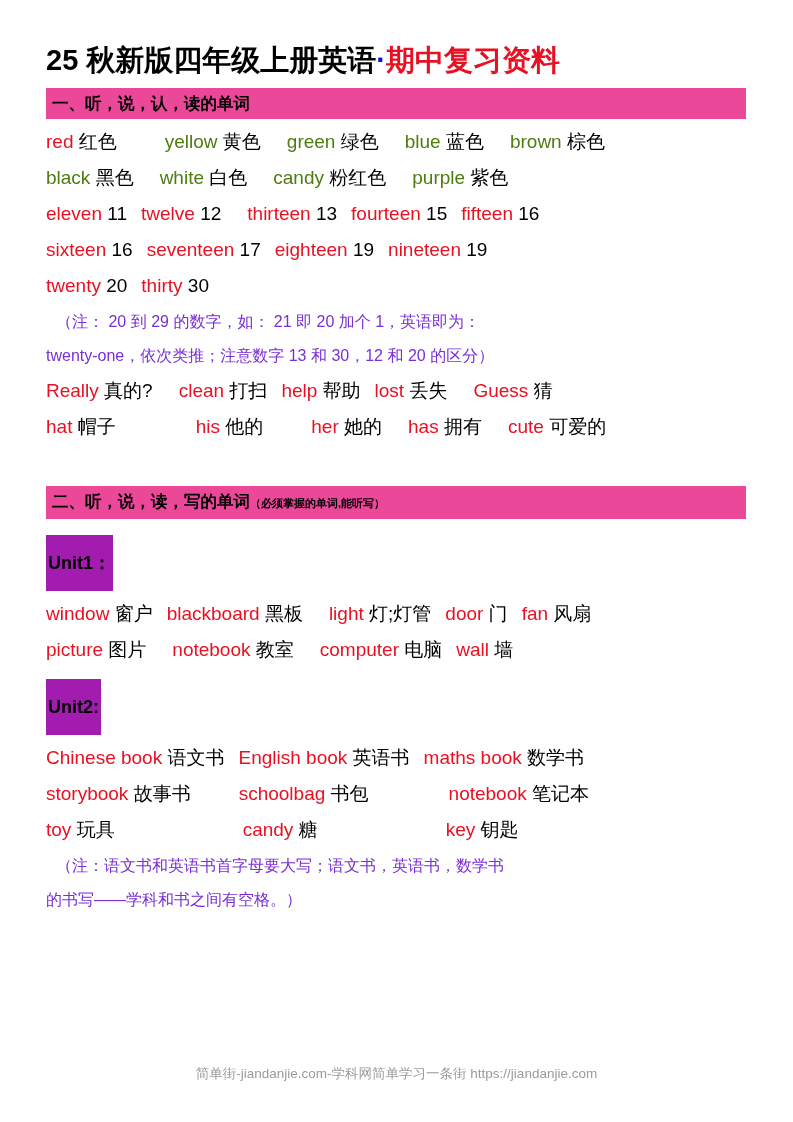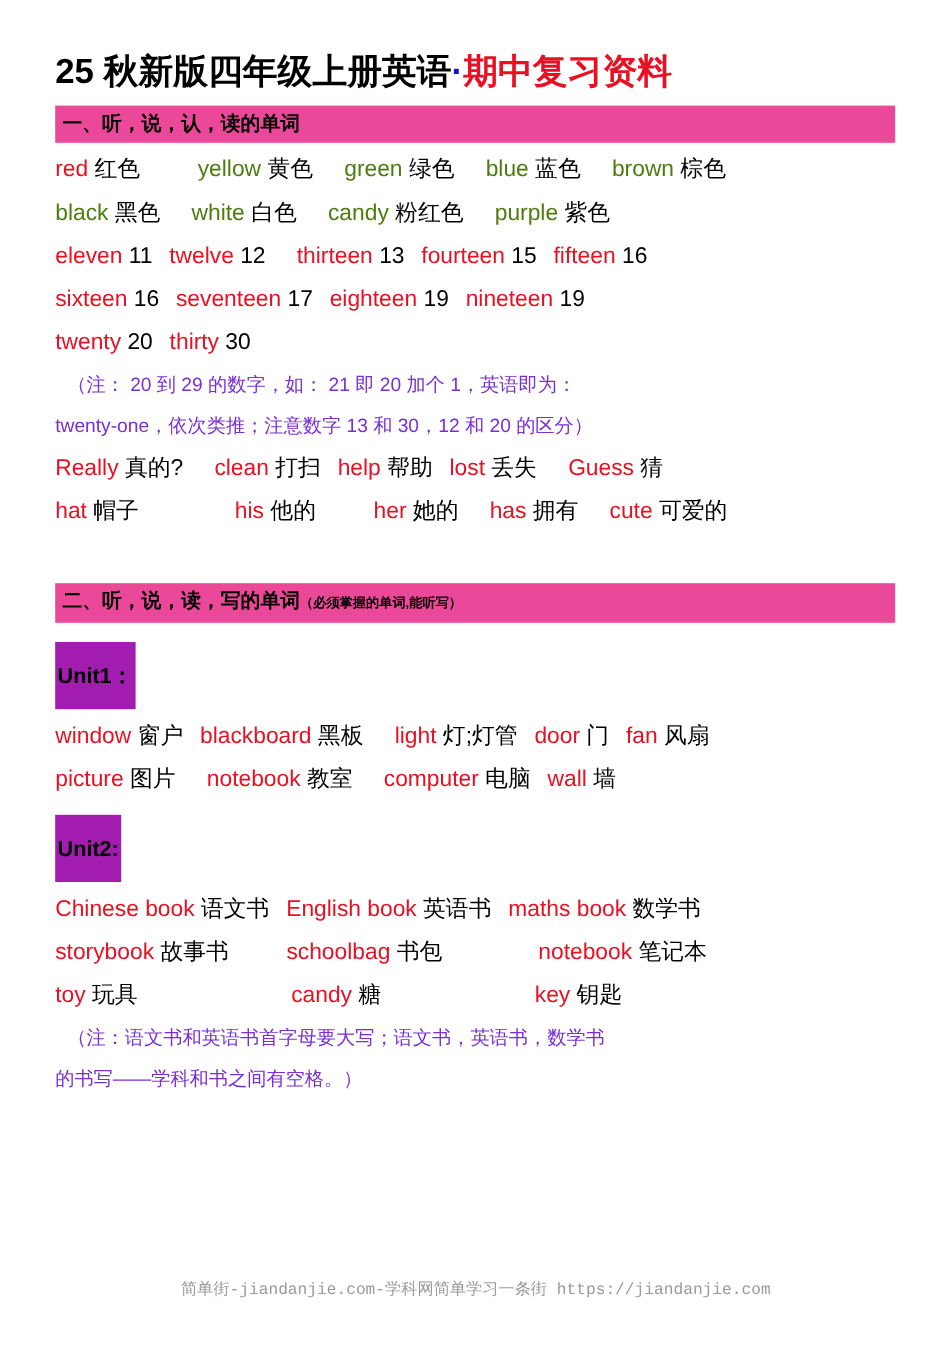--- a/index.html
+++ b/index.html
@@ -98,21 +98,21 @@
 
   
   .footer {
     position: absolute;
     left: 0;
     top: 1065px;
     width: 793px;
     text-align: center;
     font-size: 13.5px;
     color: #9a9a9a;
-    font-family: Liberation Mono, monospace;
+    font-family: Liberation Sans, sans-serif;
   }
 </style>
 </head>
 <body>
 
 <div class="page">
   <div class="content">
 
     
     <div class="title">

